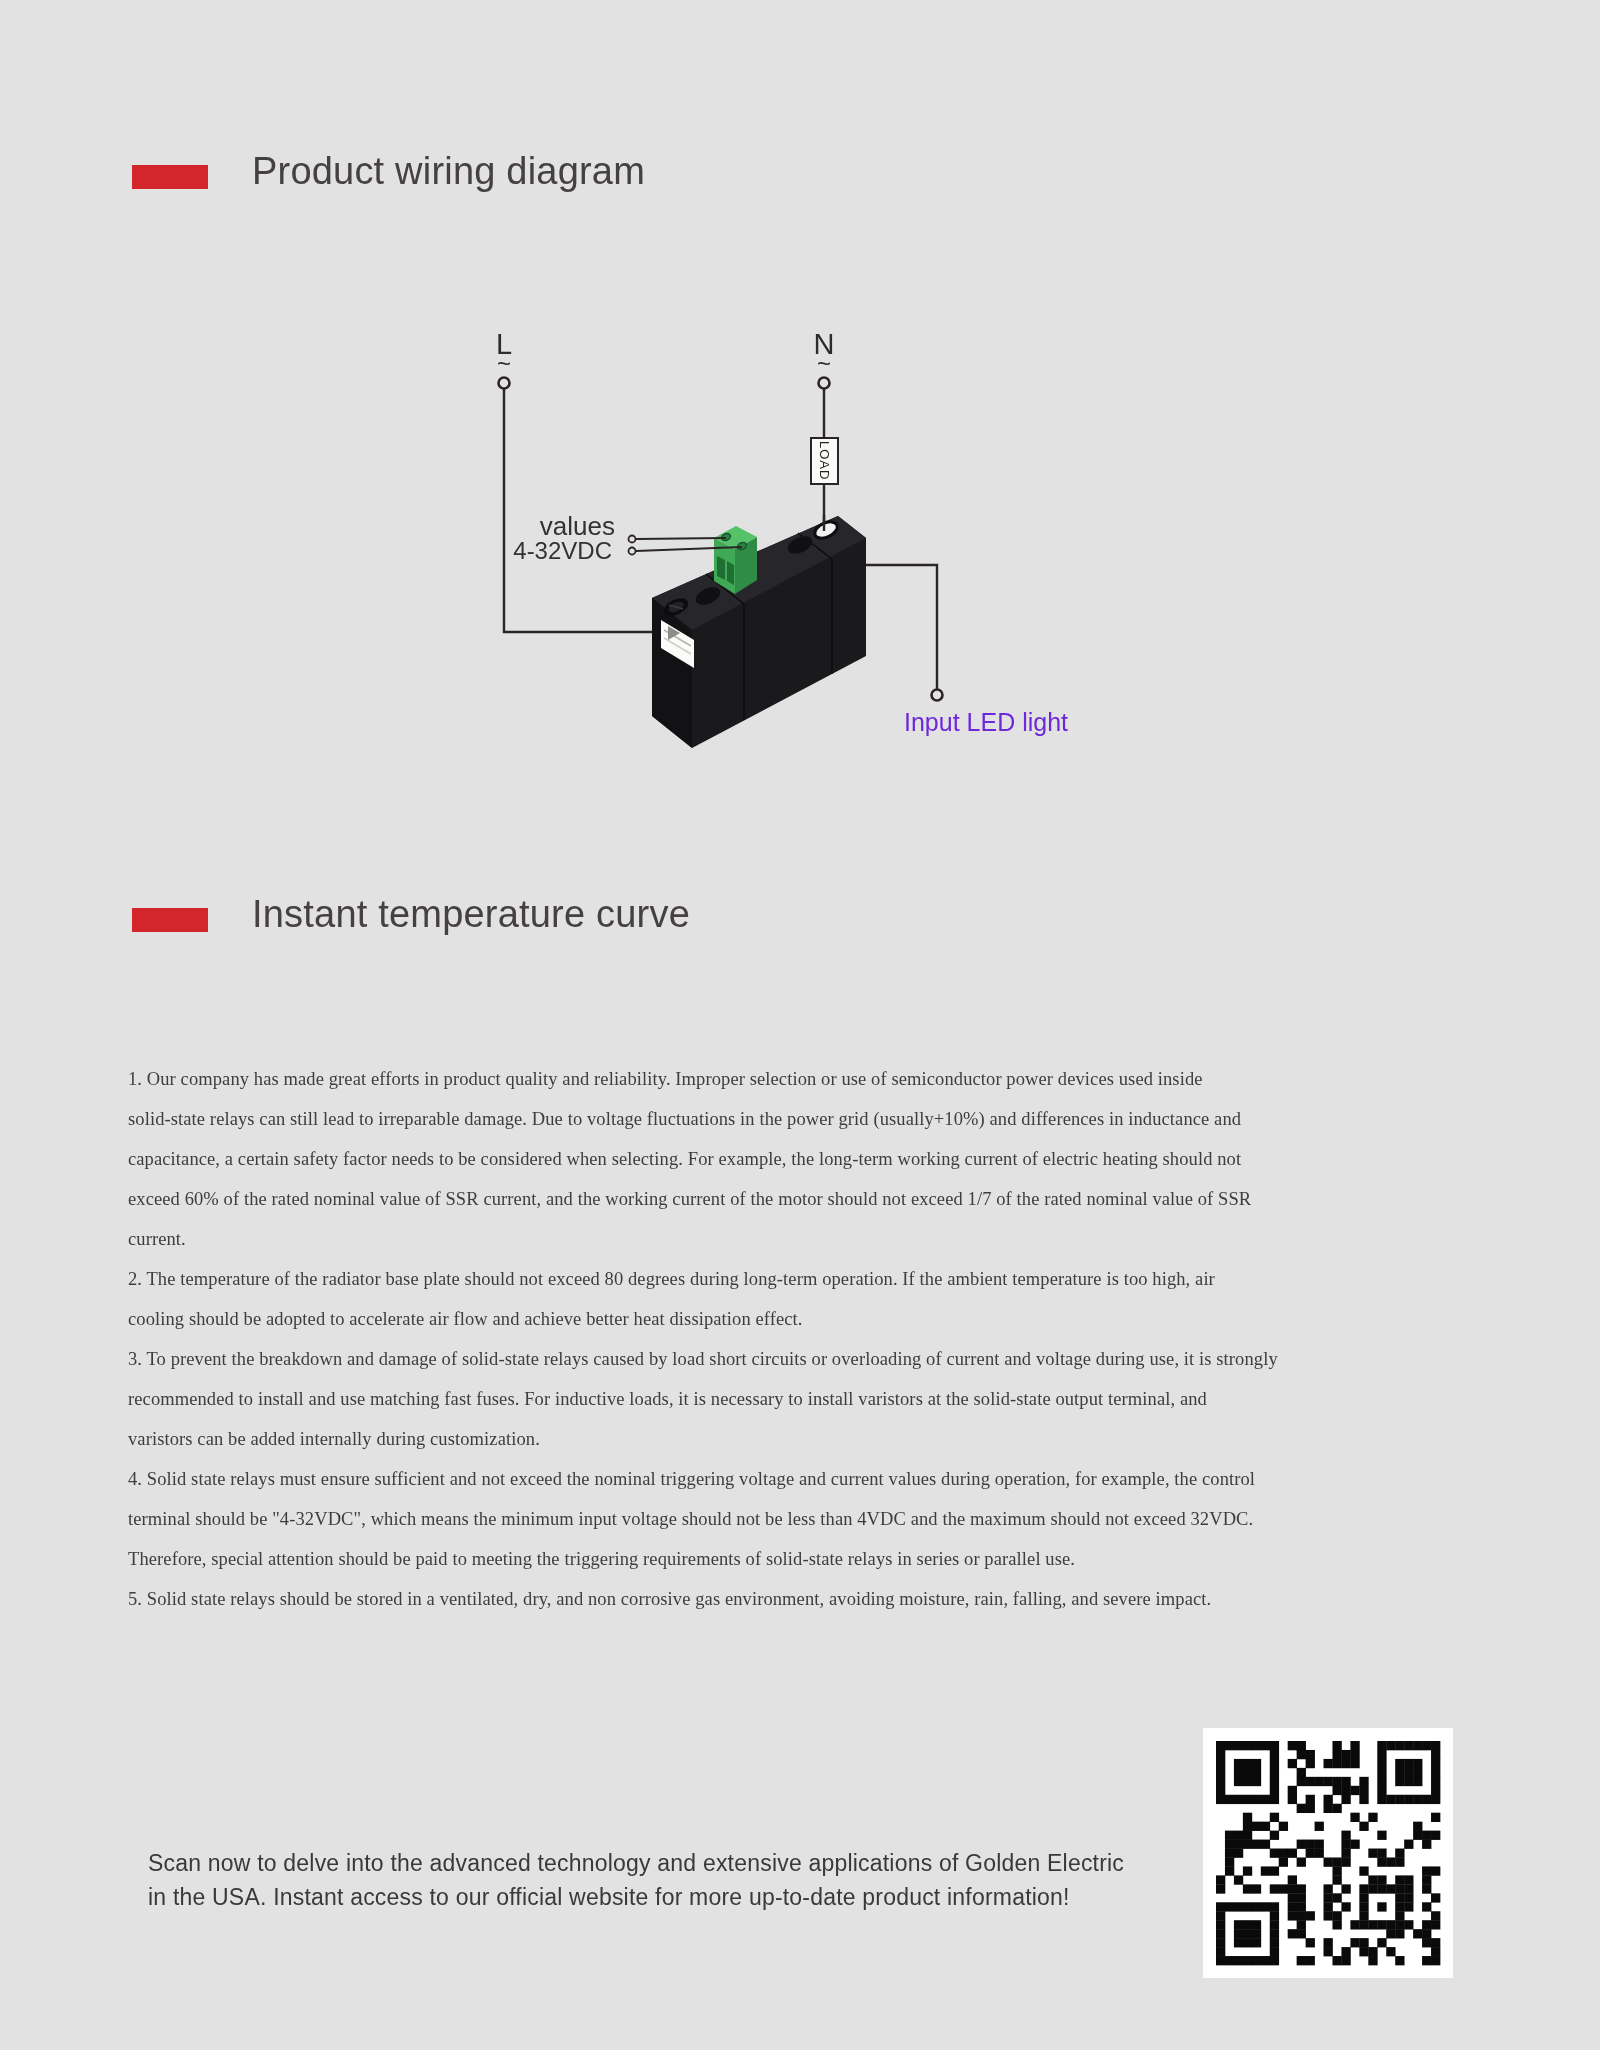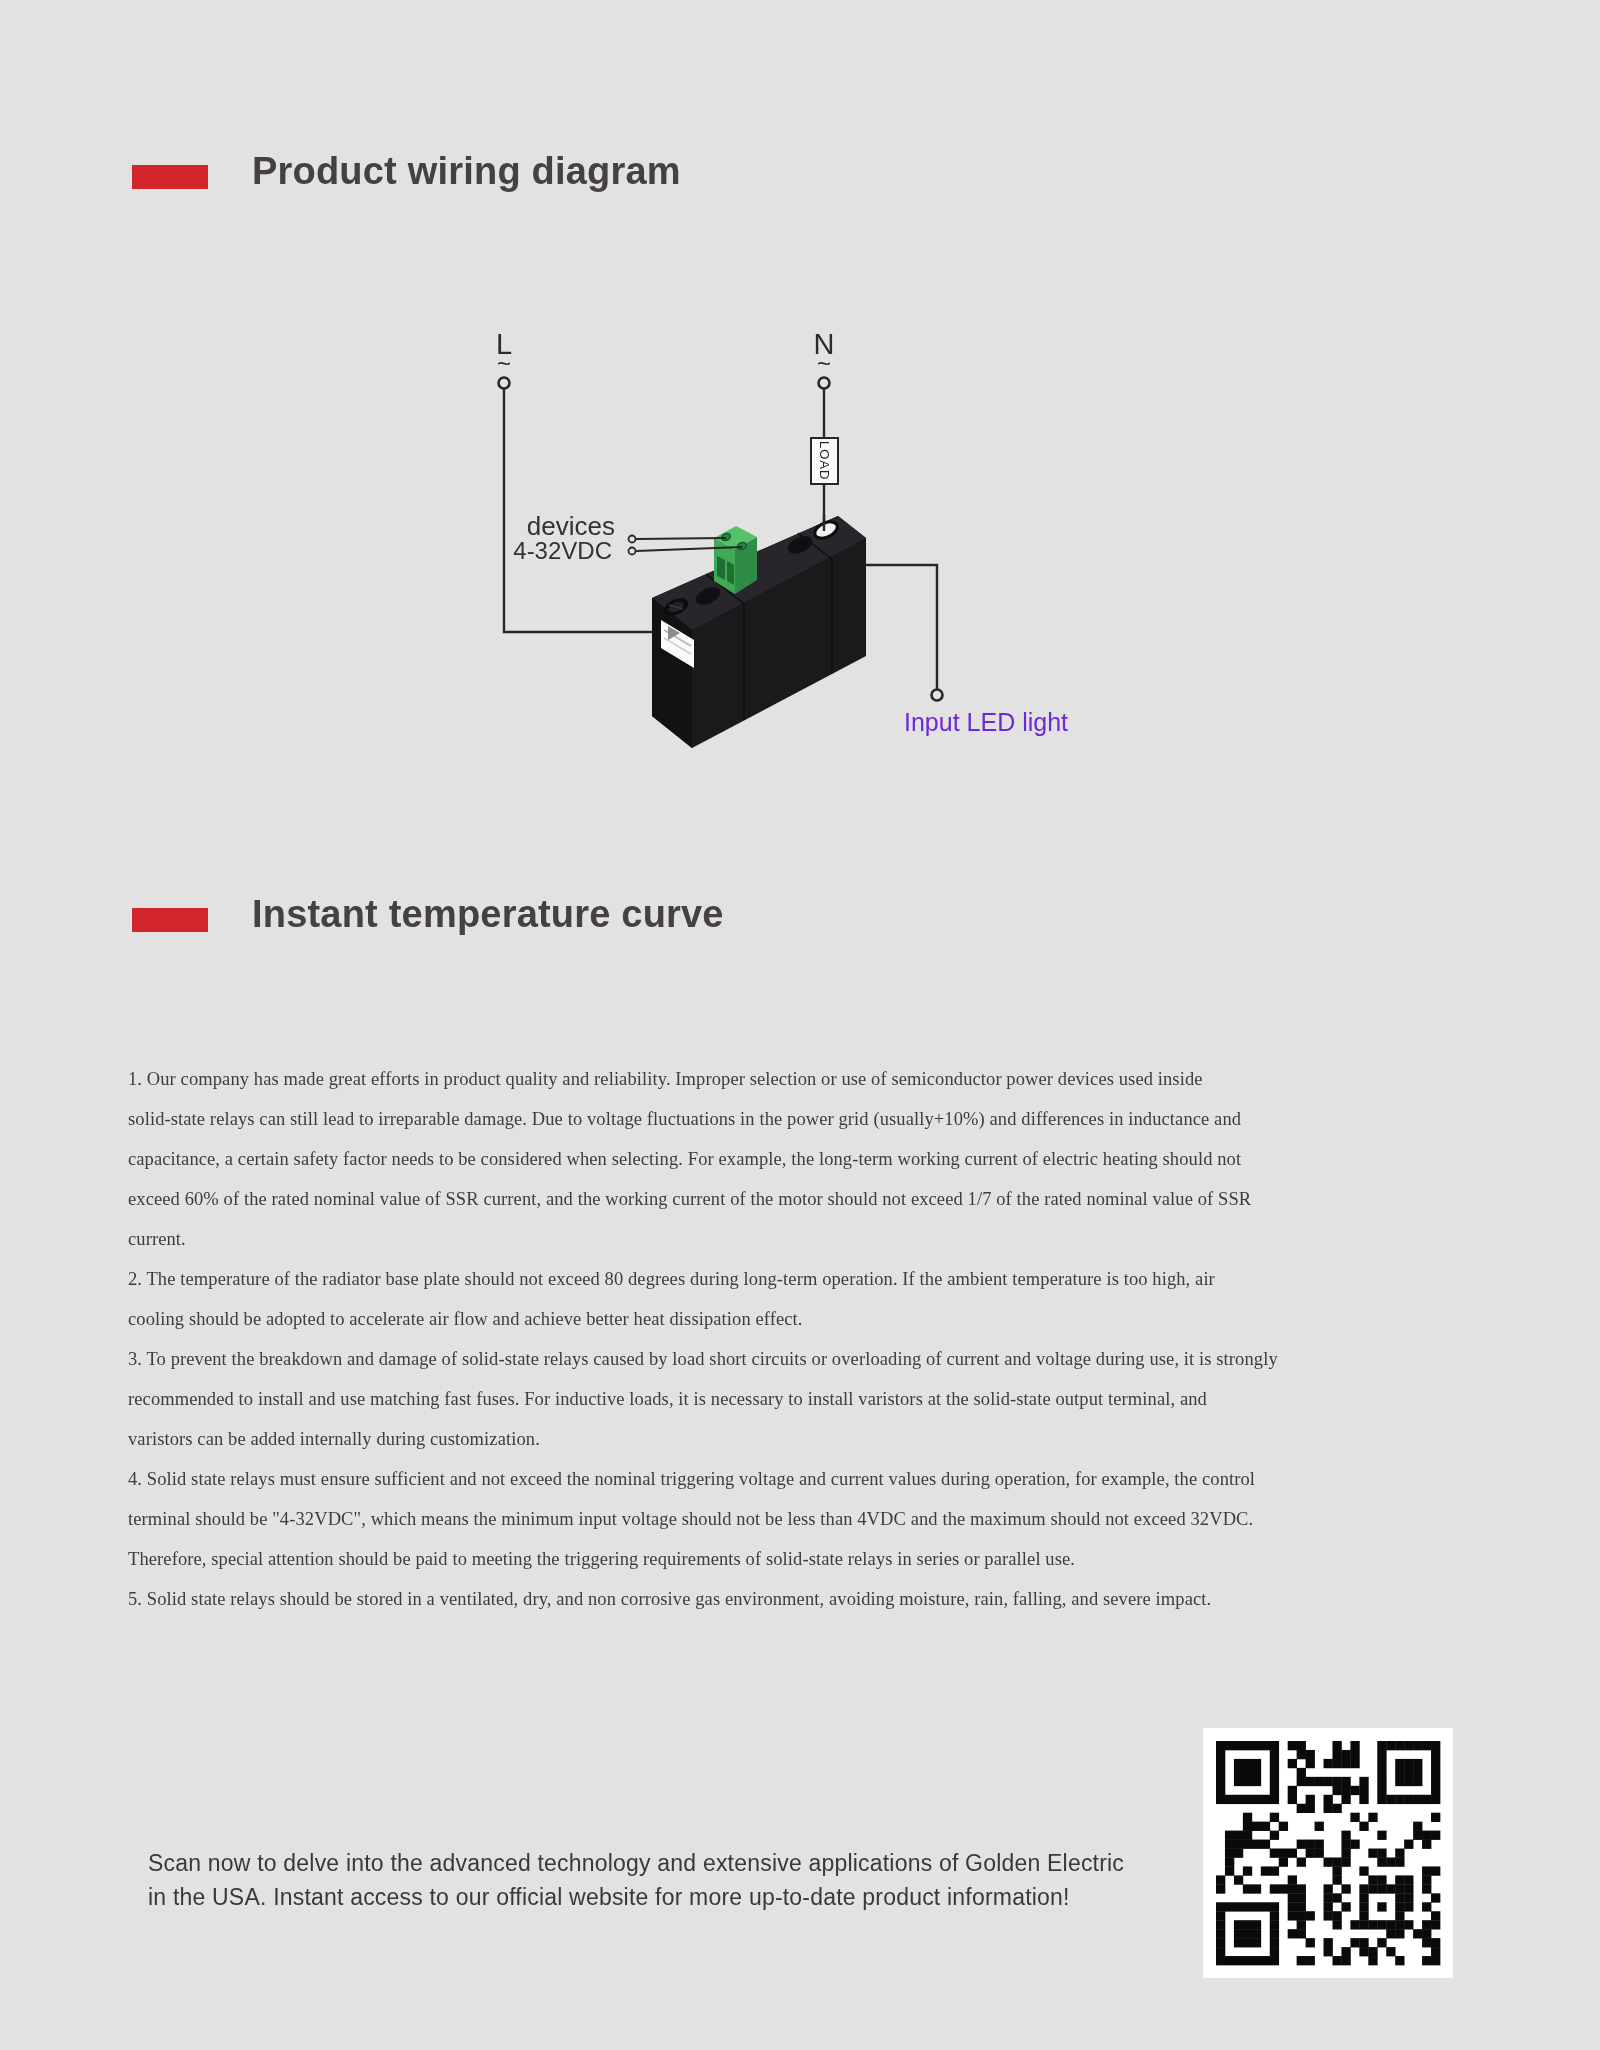--- a/index.html
+++ b/index.html
@@ -12,21 +12,21 @@
     background:var(--background);
     font-family:"Liberation Sans", sans-serif;
     color:var(--body-text);
     position:relative;
     overflow:hidden;
   }
   .abs{position:absolute;}
   .red-rect{position:absolute;width:76px;height:24px;background:var(--accent-red);}
   .section-title{
     position:absolute;
-    font-size:38px;font-weight:bold;line-height:42px;
+    font-size:38px;font-weight:normal;line-height:42px;
     color:var(--heading-text);letter-spacing:.2px;
   }
   
   #diagram{position:absolute;left:0;top:0;width:1600px;height:2050px;pointer-events:none;}
   .term-label{position:absolute;font-size:29px;font-weight:500;color:#2e2b2c;width:40px;text-align:center;}
   .term-tilde{position:absolute;font-size:24px;font-weight:500;color:#2e2b2c;width:40px;text-align:center;line-height:16px;}
   .load-box{
     position:absolute;left:810px;top:437px;width:29px;height:48px;
     border:2px solid #2a2525;background:#fafaf9;
     display:flex;align-items:center;justify-content:center;
@@ -118,21 +118,21 @@
       <line x1="636" y1="551" x2="742" y2="547" stroke="var(--wire-color)" stroke-width="2"></line>
       <circle cx="632" cy="539" r="3.5" fill="var(--background)" stroke="var(--wire-color)" stroke-width="1.8"></circle>
       <circle cx="632" cy="551" r="3.5" fill="var(--background)" stroke="var(--wire-color)" stroke-width="1.8"></circle>
     </svg>
 
     <div class="load-box">
       <span>LOAD</span>
     </div>
 
     <div class="control-block">
-      <div class="control-main">devices</div>
+      <div class="control-main">values</div>
       <div class="control-sub">4-32VDC</div>
     </div>
 
     <div class="led-label">Input LED light</div>
   </div>
 
   <div class="red-rect" style="left:132px;top:908px;"></div>
   <h2 class="section-title" style="left:252px;top:893px;">Instant temperature curve</h2>
 
   <div class="notes">1. Our company has made great efforts in product quality and reliability. Improper selection or use of semiconductor power devices used inside

